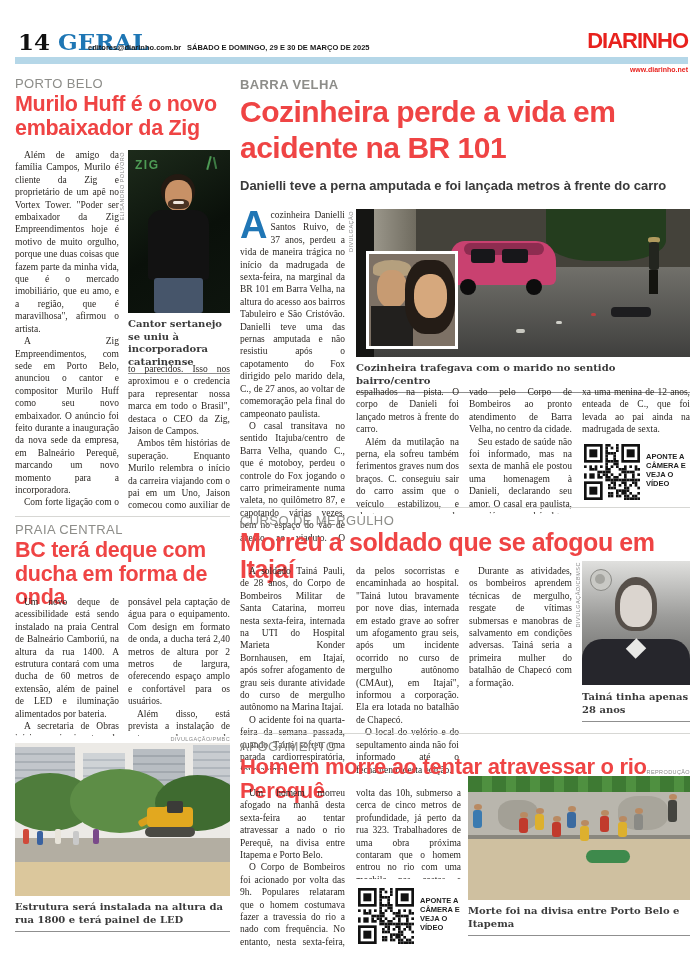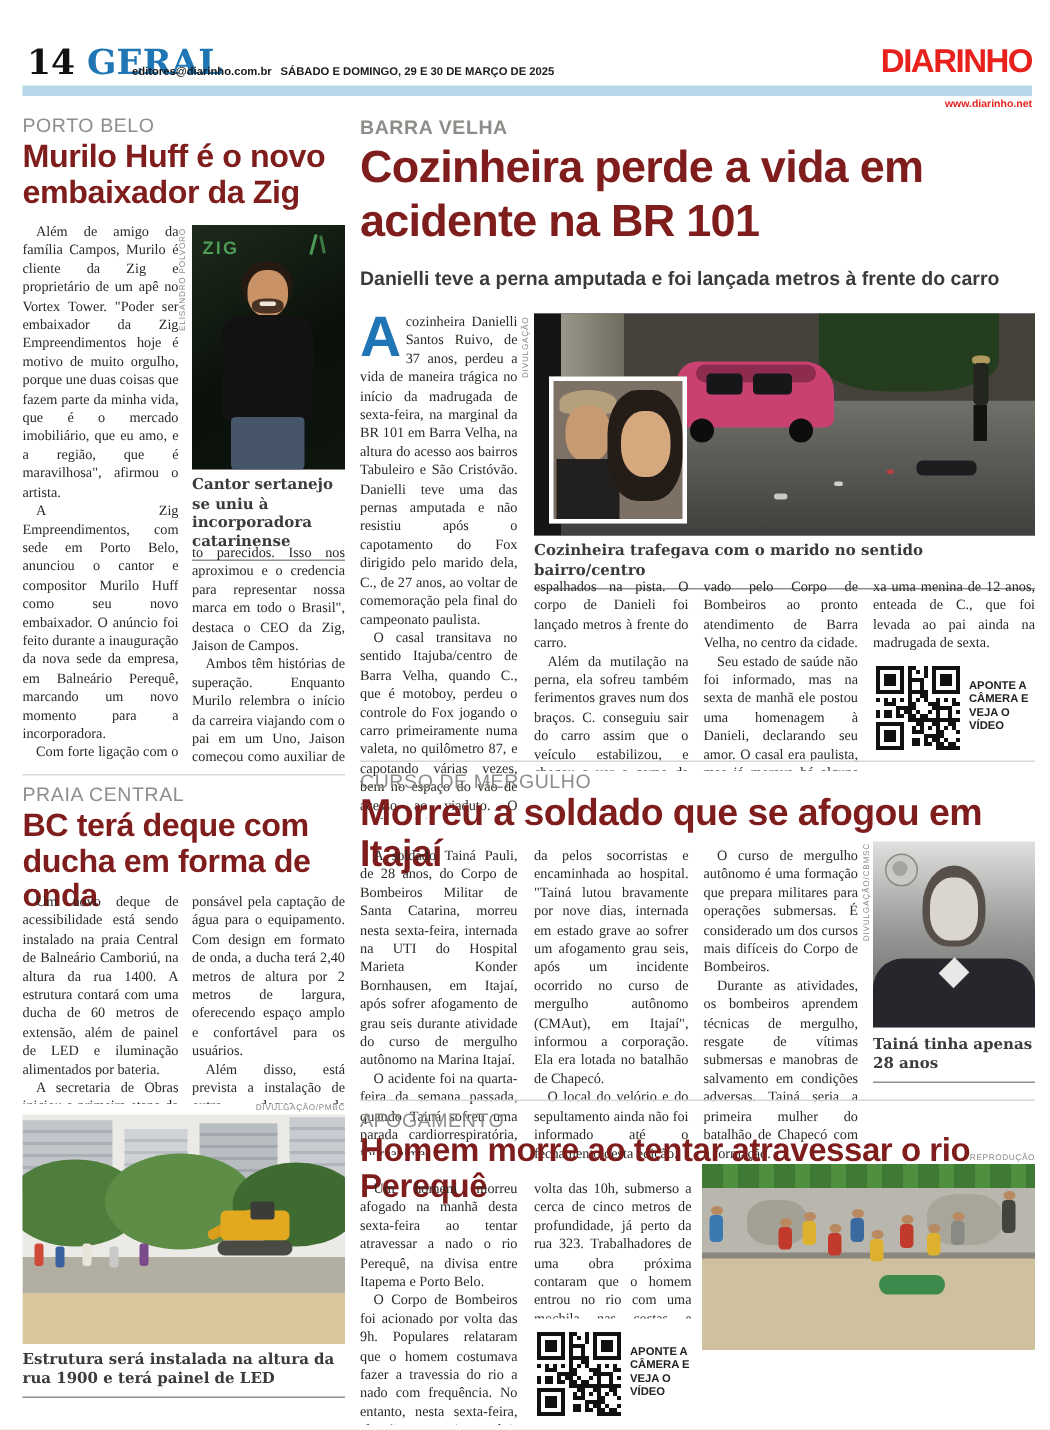--- a/index.html
+++ b/index.html
@@ -1,20 +1,20 @@
 <!DOCTYPE html>
 <html><head>
 <meta charset="utf-8">
 <style>
   html,body{margin:0;padding:0;background:#e9e9e9;}
   #page{position:relative;width:700px;height:953px;background:#fff;margin:0 auto;overflow:hidden;
         font-family:"Liberation Sans",sans-serif;}
   .abs{position:absolute;}
   .kicker{font:13px "Liberation Sans",sans-serif;color:#8d8d89;letter-spacing:.4px;}
-  .headline{font-weight:bold;color:#7f1d1d;letter-spacing:-.3px;font-family:"Liberation Sans",sans-serif;}
+  .headline{font-weight:bold;color:#ef4444;letter-spacing:-.3px;font-family:"Liberation Sans",sans-serif;}
   .subhead{font-weight:bold;color:#3a3a3a;}
   .body{font:9.5px "Liberation Serif",serif;line-height:12.4px;color:#2c2824;text-align:justify;overflow:hidden;}
   .paras p{margin:0;text-indent:9px;}
   .paras.cont p:first-child{text-indent:0;}
   .dropcap{float:left;font:bold 38px "Liberation Sans",sans-serif;line-height:30px;color:#2076b5;margin:1px 3px 0 0;}
   .caption{font:bold 10px "DejaVu Serif",serif;line-height:12.6px;color:#3b3b3b;padding-bottom:5px;border-bottom:1px solid #8f8f8f;}
   .credit{font:5.5px "Liberation Sans",sans-serif;color:#8a8a8a;letter-spacing:.4px;text-align:right;}
   .vcred{position:absolute;writing-mode:vertical-rl;transform:rotate(180deg);font:5.5px "Liberation Sans",sans-serif;color:#8a8a8a;letter-spacing:.5px;white-space:nowrap;}
   .rule{position:absolute;height:1px;background:#d7d7d4;}
   .ph{position:absolute;overflow:hidden;}
@@ -268,21 +268,20 @@
   <div class="abs headline" style="left:240px;top:529px;width:455px;font-size:25px;line-height:27px;letter-spacing:-.4px;">Morreu a soldado que se afogou em Itajaí</div>
   <div class="abs body paras" style="left:240px;top:565px;width:105px;height:205px;">
       <p>A soldado Tainá Pauli, de 28 anos, do Corpo de Bombeiros Militar de Santa Catarina, morreu nesta sexta-feira, internada na UTI do Hospital Marieta Konder Bornhausen, em Itajaí, após sofrer afogamento de grau seis durante atividade do curso de mergulho autônomo na Marina Itajaí.</p>
       <p>O acidente foi na quarta-feira da semana passada, quando Tainá sofreu uma parada cardiorrespiratória, foi reanima-</p>
     </div>
   <div class="abs body paras cont" style="left:356px;top:565px;width:103px;height:212px;">
       <p>da pelos socorristas e encaminhada ao hospital. "Tainá lutou bravamente por nove dias, internada em estado grave ao sofrer um afogamento grau seis, após um incidente ocorrido no curso de mergulho autônomo (CMAut), em Itajaí", informou a corporação. Ela era lotada no batalhão de Chapecó.</p>
       <p>O local do velório e do sepultamento ainda não foi informado até o fechamento desta edição.</p>
     </div>
   <div class="abs body paras" style="left:469px;top:565px;width:103px;height:212px;">
-      <p>O curso de mergulho autônomo é uma formação que prepara militares para operações submersas. É considerado um dos cursos mais difíceis do Corpo de Bombeiros.</p>
       <p>Durante as atividades, os bombeiros aprendem técnicas de mergulho, resgate de vítimas submersas e manobras de salvamento em condições adversas. Tainá seria a primeira mulher do batalhão de Chapecó com a formação.</p>
     </div>
 
   <div class="ph" style="left:582px;top:561px;width:108px;height:124px;background:linear-gradient(180deg,#e0e0de,#9c9c9a 45%,#5e5e5c);">
     <div style="left:8px;top:8px;width:20px;height:20px;border-radius:50%;background:#c9c9c5;border:1px solid #8a8a86;"></div>
     <div style="left:13px;top:13px;width:10px;height:10px;border-radius:50%;background:#a5a5a0;"></div>
     <div style="left:33px;top:16px;width:42px;height:54px;background:#57504a;border-radius:50% 50% 40% 40%;"></div>
     <div style="left:38px;top:24px;width:32px;height:42px;background:#dbd5cf;border-radius:45% 45% 40% 40%;"></div>
     <div style="left:0;top:78px;width:108px;height:46px;background:#26262c;border-radius:20px 20px 0 0;"></div>
     <div style="left:47px;top:80px;width:14px;height:15px;background:#e8e8e6;transform:rotate(45deg);"></div>
@@ -316,21 +315,21 @@
     <div style="left:122px;top:70px;width:34px;height:7px;background:#d99f1c;transform:rotate(-28deg);border-radius:3px;"></div>
     <div style="left:132px;top:64px;width:46px;height:20px;background:#e2a81f;border-radius:4px;"></div>
     <div style="left:152px;top:58px;width:16px;height:12px;background:#3b3b38;border-radius:2px;"></div>
     <div style="left:130px;top:84px;width:50px;height:10px;background:#4a4a44;border-radius:5px;"></div>
     <div style="left:8px;top:86px;width:6px;height:15px;background:#d04a3a;border-radius:2px;"></div>
     <div style="left:22px;top:88px;width:6px;height:14px;background:#3a62a0;border-radius:2px;"></div>
     <div style="left:40px;top:86px;width:6px;height:15px;background:#e8e4da;border-radius:2px;"></div>
     <div style="left:58px;top:88px;width:6px;height:14px;background:#c9c9c9;border-radius:2px;"></div>
     <div style="left:78px;top:86px;width:6px;height:15px;background:#7a4a8a;border-radius:2px;"></div>
   </div>
-  <div class="abs caption" style="left:15px;top:901px;width:215px;">Estrutura será instalada na altura da rua 1900 e terá painel de LED</div>
+  <div class="abs caption" style="left:15px;top:901px;width:215px;">Estrutura será instalada na altura da rua 1800 e terá painel de LED</div>
 
   <div class="rule" style="left:240px;top:733px;width:450px;"></div>
   <div class="abs kicker" style="left:240px;top:739px;">AFOGAMENTO</div>
   <div class="abs headline" style="left:240px;top:755px;width:455px;font-size:22px;line-height:24px;">Homem morre ao tentar atravessar o rio Perequê</div>
   <div class="abs body paras" style="left:240px;top:787px;width:105px;height:163px;">
       <p>Um homem morreu afogado na manhã desta sexta-feira ao tentar atravessar a nado o rio Perequê, na divisa entre Itapema e Porto Belo.</p>
       <p>O Corpo de Bombeiros foi acionado por volta das 9h. Populares relataram que o homem costumava fazer a travessia do rio a nado com frequência. No entanto, nesta sexta-feira, ele não conseguiu concluir o percurso e desapareceu nas águas.</p>
     </div>
   <div class="abs body paras cont" style="left:356px;top:787px;width:105px;height:92px;">
       <p>volta das 10h, submerso a cerca de cinco metros de profundidade, já perto da rua 323. Trabalhadores de uma obra próxima contaram que o homem entrou no rio com uma mochila nas costas e vestindo roupas.</p>
@@ -503,14 +502,15 @@
     <div style="left:132px;top:40px;width:9px;height:16px;background:#c13a2c;border-radius:3px;"></div>
     <div style="left:151px;top:40px;width:8px;height:6px;background:#b98a62;border-radius:50%;"></div>
     <div style="left:150px;top:46px;width:9px;height:15px;background:#ddb02e;border-radius:3px;"></div>
     <div style="left:167px;top:32px;width:8px;height:6px;background:#b98a62;border-radius:50%;"></div>
     <div style="left:166px;top:38px;width:9px;height:16px;background:#8a8a85;border-radius:3px;"></div>
     <div style="left:201px;top:18px;width:8px;height:6px;background:#b98a62;border-radius:50%;"></div>
     <div style="left:200px;top:24px;width:9px;height:22px;background:#44443f;border-radius:3px;"></div>
     <div style="left:6px;top:28px;width:8px;height:6px;background:#b98a62;border-radius:50%;"></div>
     <div style="left:5px;top:34px;width:9px;height:18px;background:#3a7ab0;border-radius:3px;"></div>
   </div>
+  <div class="abs caption" style="left:468px;top:905px;width:222px;">Morte foi na divisa entre Porto Belo e Itapema</div>
 
 </div>
 
 </body></html>

